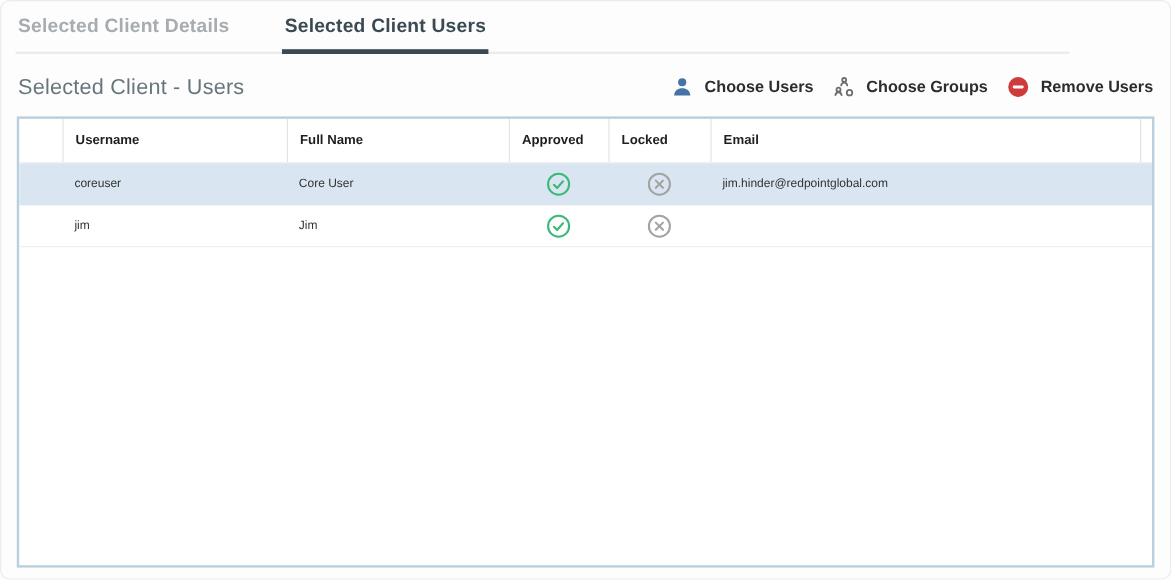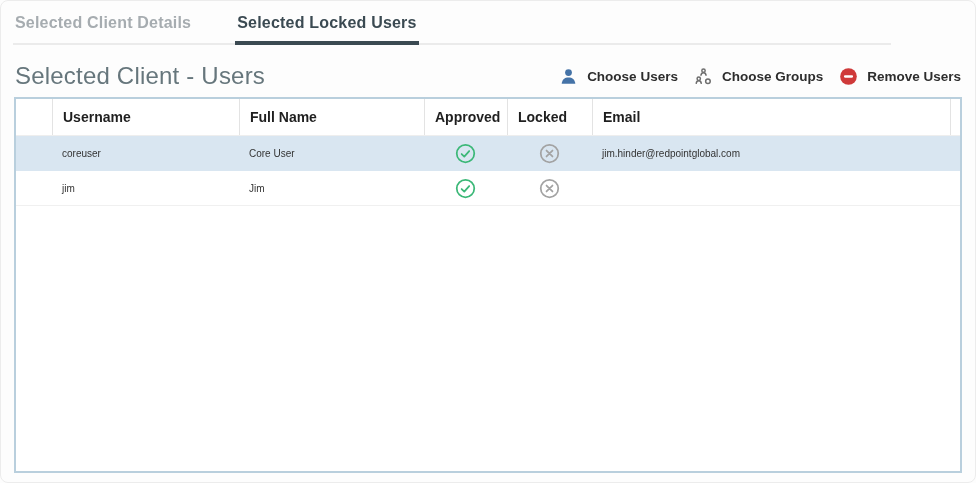--- a/index.html
+++ b/index.html
@@ -37,21 +37,21 @@
   }
 
   
   .toolbar {
     display: flex;
     align-items: center;
     margin: 17px 14px 8px 14px;
   }
   .section-title {
     flex: 1;
-    font-size: 24px;
+    font-size: 18px;
     font-weight: 500;
     color: #66767c;
     letter-spacing: .2px;
   }
   .tool-buttons { display: flex; align-items: center; gap: 16px; }
   .tool-btn {
     display: flex;
     align-items: center;
     gap: 9px;
     font-size: 13.5px;
@@ -73,21 +73,21 @@
     background: #ffffff;
     overflow: hidden;
   }
   .grid-row {
     display: grid;
     grid-template-columns: 36px 187px 185px 83px 85px 1fr 10px;
     align-items: center;
   }
   .thead {
     height: 37px;
-    font-size: 14px;
+    font-size: 11px;
     font-weight: 700;
     color: #1f1f1f;
     border-bottom: 1px solid #eeeeee;
   }
   .thead .cell { height: 100%; display: flex; align-items: center; padding-left: 10px; }
   .thead .cell.sep { border-left: 1px solid #e3e3e3; }
   .trow {
     height: 35px;
     font-size: 10px;
     color: #333333;
@@ -102,21 +102,21 @@
     justify-content: center;
     align-items: center;
   }
   .status-icon svg { display: block; }
 </style>
 </head>
 <body>
 
 <div class="tabbar">
   <div class="tab">Selected Client Details</div>
-  <div class="tab active">Selected Locked Users</div>
+  <div class="tab active">Selected Client Users</div>
 </div>
 
 <div class="toolbar">
   <div class="section-title">Selected Client - Users</div>
 
   <div class="tool-buttons">
 
     <button class="tool-btn">
       <span>
         <svg width="19" height="19" viewBox="0 0 24 24">

